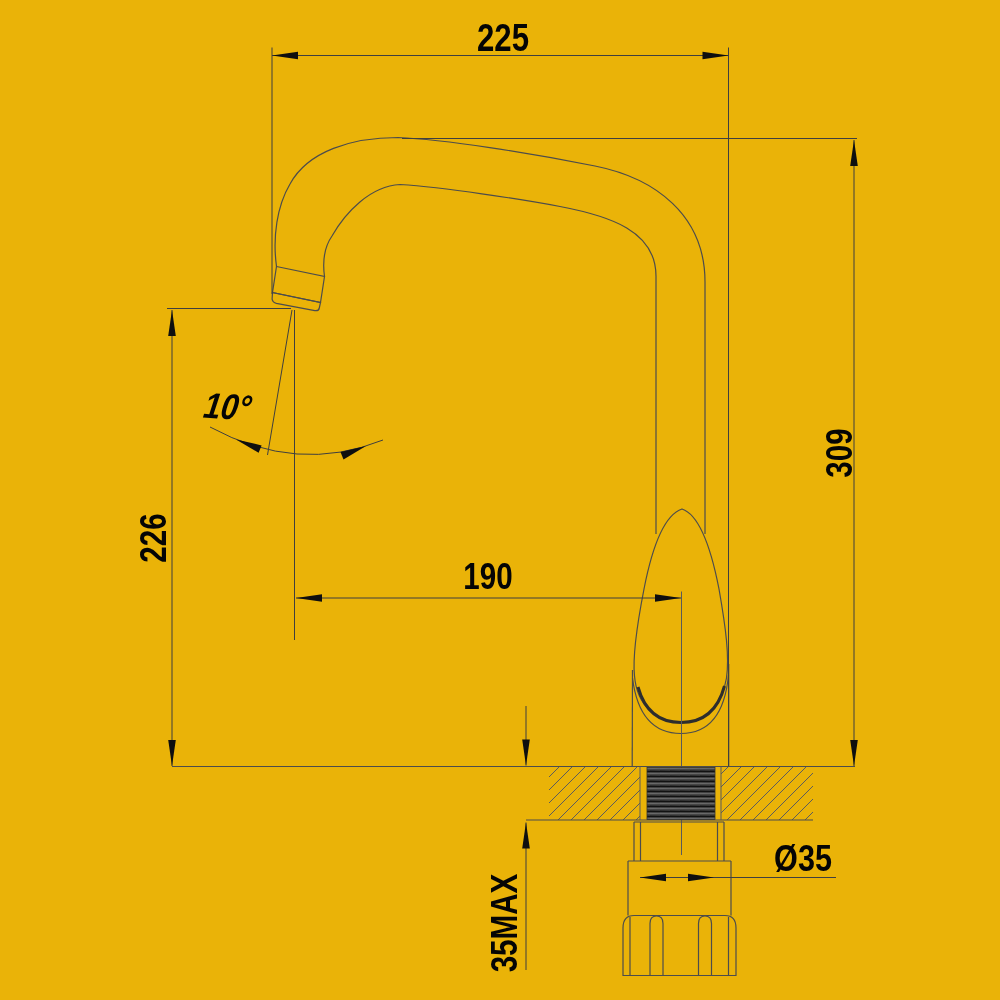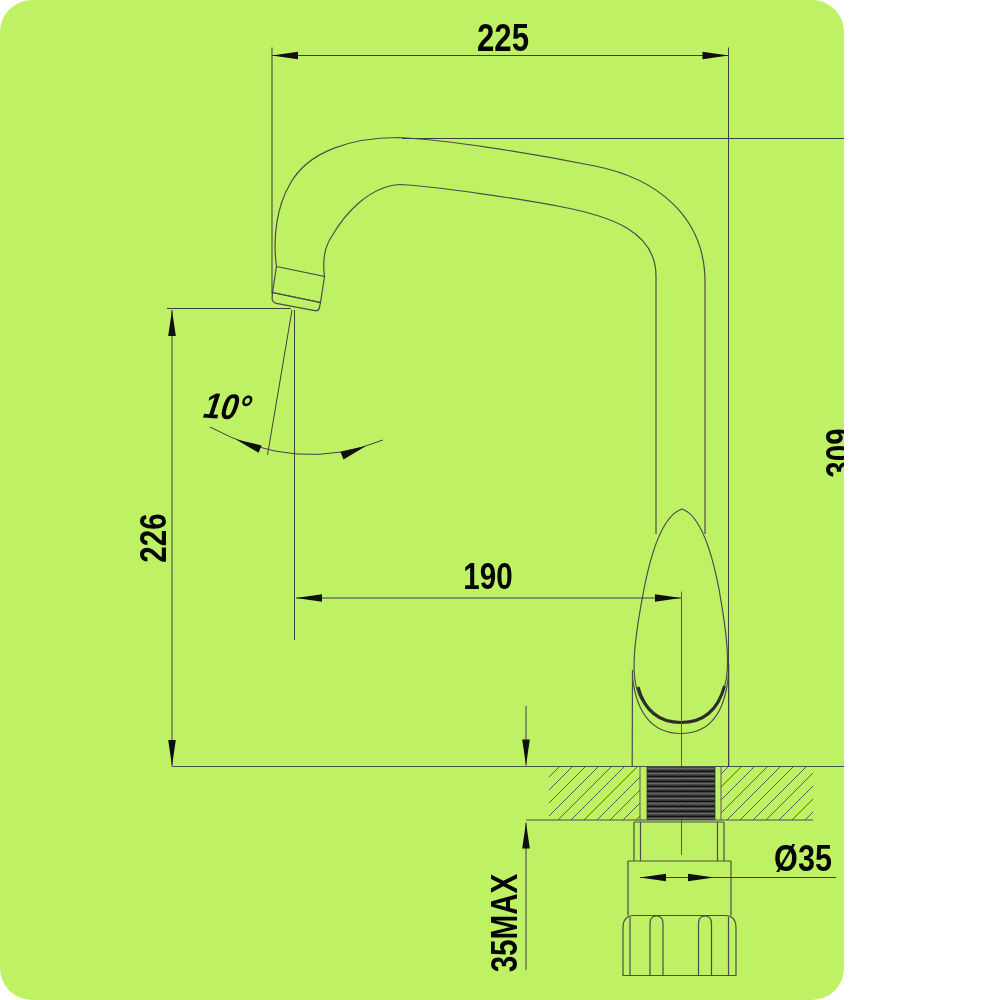--- a/index.html
+++ b/index.html
@@ -1,20 +1,19 @@
 <!DOCTYPE html>
 <html><head>
 <meta charset="utf-8">
 <style>
   html,body { margin:0; padding:0; background:#ffffff; }
   .stage {
-    position:relative; width:844px; height:1000px;
-    background:#bef264; overflow:hidden;
+    position:relative; width:1000px; height:1000px;
+    background:#eab308; overflow:hidden;
     font-family:"Liberation Sans", sans-serif;
-    border-radius:32px;
   }
   .stage svg { position:absolute; left:0; top:0; }
   .dim {
     position:absolute; color:#050505; white-space:nowrap;
     font-family:"Liberation Sans", sans-serif;
     font-weight:700; font-size:38px; line-height:1;
   }
   .dim.small { font-size:36px; }
   .geo   { stroke:#4c4c4c; stroke-width:1.2; fill:none; }
   .geo2  { stroke:#5a5a5a; stroke-width:1;   fill:none; }

